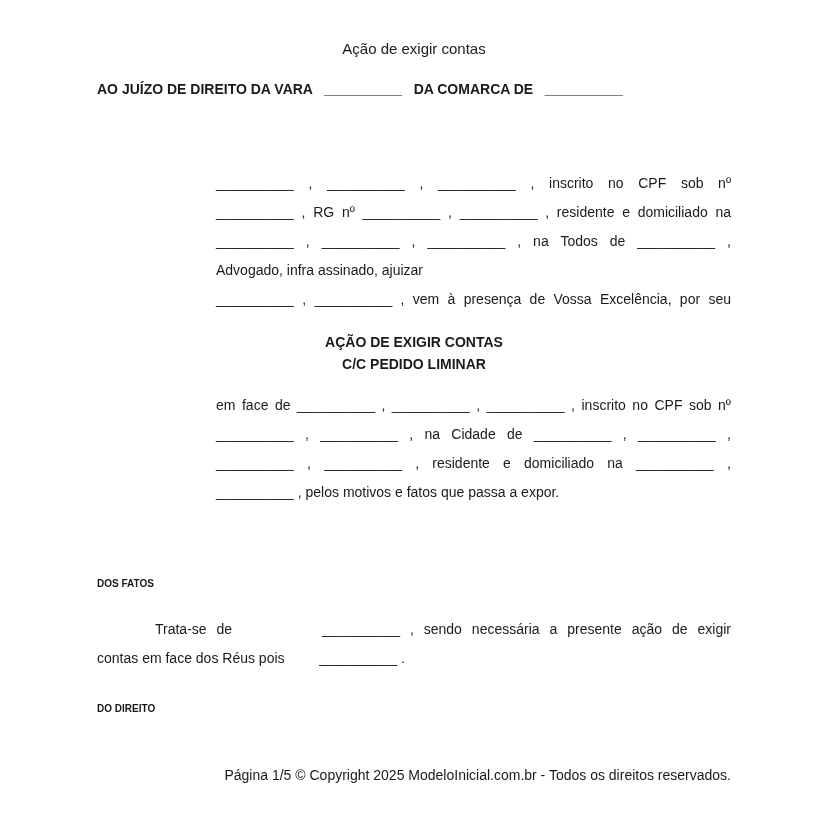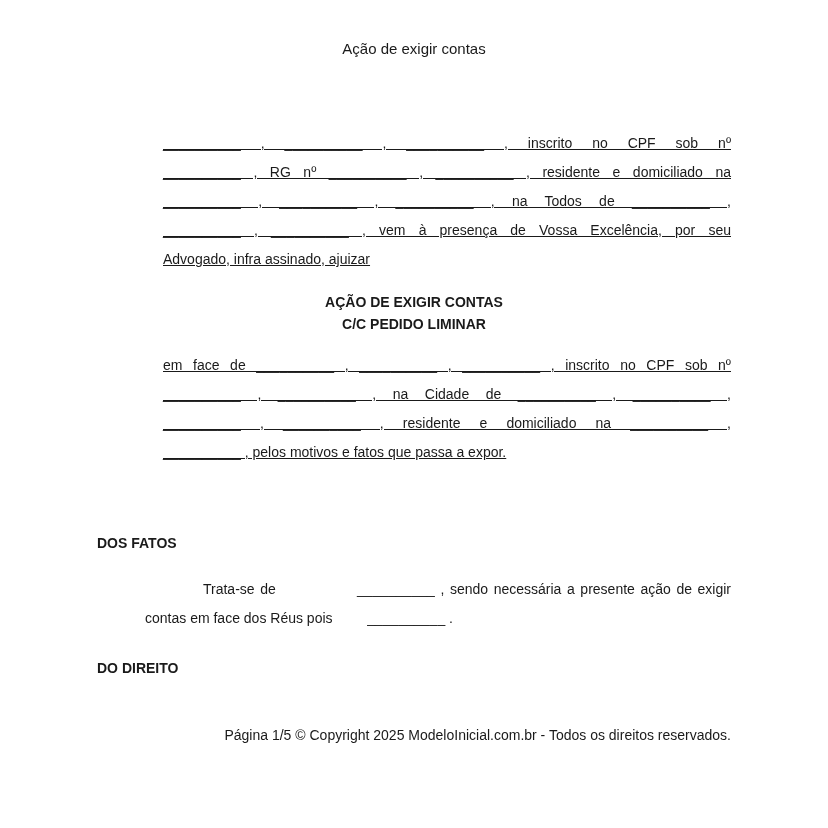--- a/index.html
+++ b/index.html
@@ -31,47 +31,46 @@
     margin-top: 14px;
     font-size: 14px;
     font-weight: bold;
     line-height: 26px;
     white-space: nowrap;
   }
   .para {
     font-size: 14px;
   }
   .para-indent {
-    margin-left: 66px;
-    text-decoration: underline;
+    margin-left: 119px;
   }
   .para-author { margin-top: 67px; }
   .line {
     line-height: 29px;
   }
   .jl {
     text-align: justify;
     text-justify: inter-word;
     text-align-last: justify;
   }
   .action-heading {
     margin-top: 17px;
     text-align: center;
     font-size: 14px;
     font-weight: bold;
     line-height: 22px;
   }
   .para-defendants { margin-top: 16px; }
   .section-heading {
-    font-size: 14px;
+    font-size: 10px;
     font-weight: bold;
     line-height: 29px;
   }
   .heading-fatos { margin-top: 62px; }
-  .para-fatos { margin-top: 17px; margin-left: 48px; }
+  .para-fatos { margin-top: 17px; }
   .fatos-line1 { padding-left: 58px; }
   .gap-wide {
     display: inline-block;
     width: 70px;
     height: 1px;
   }
   .gap-narrow {
     display: inline-block;
     width: 27px;
     height: 1px;
@@ -84,27 +83,28 @@
     line-height: 29px;
   }
 </style>
 </head>
 <body>
 
 <div class="page">
 
   <div class="doc-title">Ação de exigir contas</div>
 
+  <div class="court-line">AO JUÍZO DE DIREITO DA VARA &nbsp;&nbsp;__________&nbsp;&nbsp; DA COMARCA DE &nbsp;&nbsp;__________</div>
 
   <div class="para para-indent para-author">
     <div class="line jl">__________ , __________ , __________ , inscrito no CPF sob nº</div>
     <div class="line jl">__________ , RG nº __________ , __________ , residente e domiciliado na</div>
     <div class="line jl">__________ , __________ , __________ , na Todos de __________ ,</div>
+    <div class="line">Advogado, infra assinado, ajuizar</div>
     <div class="line jl">__________ , __________ , vem à presença de Vossa Excelência, por seu</div>
-    <div class="line">Advogado, infra assinado, ajuizar</div>
   </div>
 
   <div class="action-heading">
     <div>AÇÃO DE EXIGIR CONTAS</div>
     <div>C/C PEDIDO LIMINAR</div>
   </div>
 
   <div class="para para-indent para-defendants">
     <div class="line jl">em face de __________ , __________ , __________ , inscrito no CPF sob nº</div>
     <div class="line jl">__________ , __________ , na Cidade de __________ , __________ ,</div>

